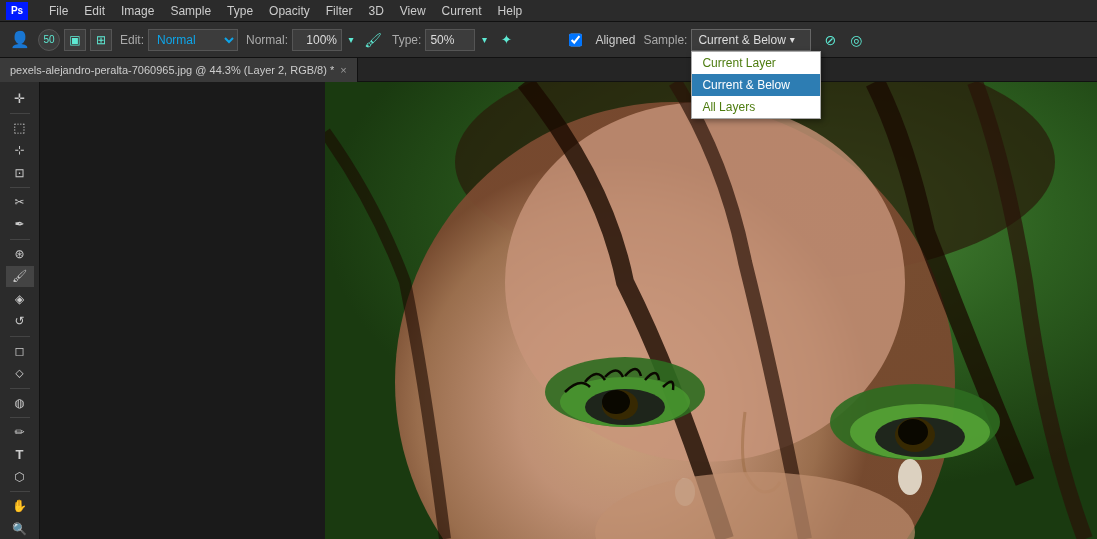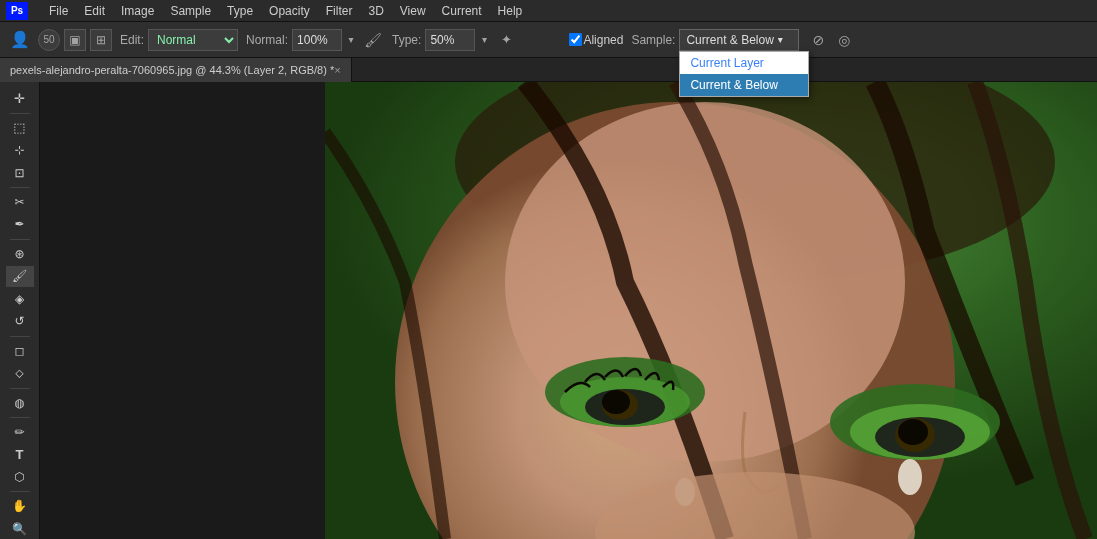--- a/index.html
+++ b/index.html
@@ -51,46 +51,46 @@
       position: relative;
     }
     .tool-opt-label {
       color: #aaa;
       font-size: 12px;
       margin-left: 4px;
     }
     .tool-opt-select {
       background: #3c3c3c;
       border: 1px solid #555;
-      color: #86efac;
+      color: #0ea5e9;
       font-size: 12px;
       padding: 2px 4px;
       cursor: pointer;
       height: 22px;
     }
     .tool-opt-input {
       background: #3c3c3c;
       border: 1px solid #555;
       color: #ddd;
       font-size: 12px;
       padding: 2px 4px;
       height: 22px;
       width: 58px;
     }
     .tool-icon-btn {
       width: 22px; height: 22px;
       background: #3c3c3c;
       border: 1px solid #555;
       display: flex; align-items: center; justify-content: center;
       cursor: pointer;
-      color: #a3a3a3;
+      color: #5eead4;
       font-size: 12px;
     }
     .checkbox-wrap {
-      display: flex; align-items: center; gap: 1px;
+      display: flex; gap: 13px;
       font-size: 12px; color: #ccc; padding-left: 48px;
     }
 
     
     #sample-dropdown-container {
       position: relative;
       display: flex;
       align-items: flex-end;
     }
     #sample-select-btn {
@@ -112,21 +112,21 @@
       left: 0;
       width: 130px;
       background: #fff;
       border: 1px solid #aaa;
       z-index: 100;
       box-shadow: 2px 2px 6px rgba(0,0,0,0.4);
     }
     .dropdown-item {
       padding: 4px 10px;
       font-size: 12px;
-      color: #3b82f6;
+      color: #4d7c0f;
       cursor: pointer;
       white-space: nowrap;
     }
     .dropdown-item.selected {
       background: #2d7db3;
       color: #fff;
     }
 
     
     #tab-bar {
@@ -139,20 +139,21 @@
     }
     .file-tab {
       height: 24px;
       background: #3a3a3a;
       border-right: 1px solid #111;
       display: flex;
       align-items: center;
       padding: 0 10px;
       font-size: 11px;
       color: #ccc;
+      gap: 6px;
       cursor: pointer;
     }
     .file-tab .tab-close {
       font-size: 11px;
       color: #999;
       cursor: pointer;
     }
 
     
     #main-area {
@@ -243,21 +244,21 @@
   <div class="tool-icon-btn">▣</div>
   <div class="tool-icon-btn">⊞</div>
 
   <span class="tool-opt-label">Edit:</span>
   <select class="tool-opt-select" style="width:90px;">
     <option>Normal</option>
   </select>
 
   <span class="tool-opt-label">Normal:</span>
   <div style="display:flex;align-items:center;gap:2px;">
-    <input class="tool-opt-input" type="text" value="100%" style="width: 50px;">
+    <input class="tool-opt-input" type="text" value="100%" style="width: 50px; text-align: right;">
     <div class="tool-icon-btn" style="width:14px;border:none;background:transparent;font-size:10px;">▾</div>
   </div>
 
   <div class="tool-icon-btn" style="background:transparent;border:none;font-size:14px;">🖌</div>
 
   <span class="tool-opt-label">Type:</span>
   <div style="display:flex;align-items:center;gap:2px;">
     <input class="tool-opt-input" type="text" value="50%" style="width: 50px;">
     <div class="tool-icon-btn" style="width:14px;border:none;background:transparent;font-size:10px;">▾</div>
   </div>
@@ -273,20 +274,21 @@
 
   <div id="sample-dropdown-container">
     <div id="sample-select-btn">
       <span>Current &amp; Below</span>
       <span style="font-size:10px;">▾</span>
     </div>
 
     <div id="sample-dropdown">
       <div class="dropdown-item">Current Layer</div>
       <div class="dropdown-item selected">Current &amp; Below</div>
+      <div class="dropdown-item">All Layers</div>
     </div>
   </div>
 
   <div class="tool-icon-btn" style="background:transparent;border:none;font-size:14px;margin-left:4px;">⊘</div>
   <div class="tool-icon-btn" style="background:transparent;border:none;font-size:14px;">◎</div>
 </div>
 
 <div id="tab-bar">
   <div class="file-tab">
     <span>pexels-alejandro-peralta-7060965.jpg @ 44.3% (Layer 2, RGB/8) *</span>

